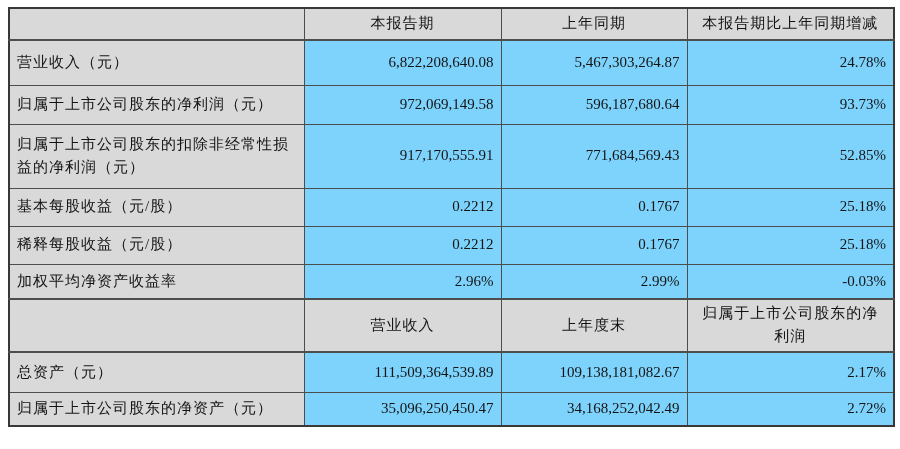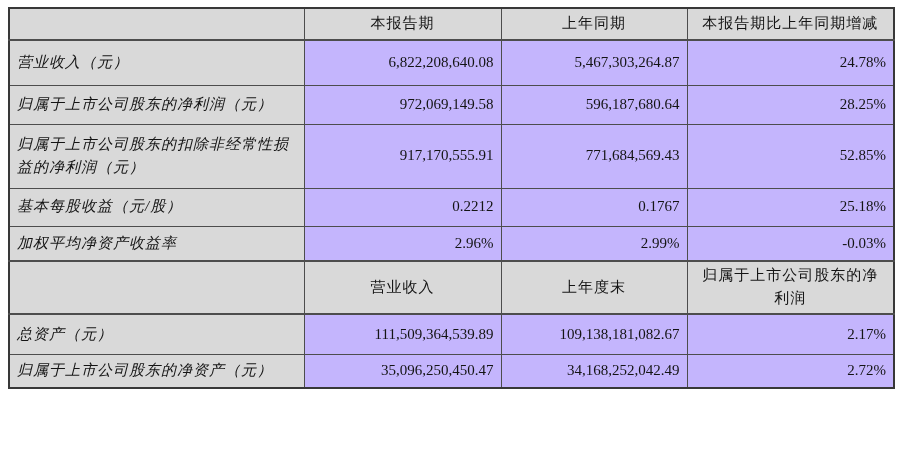--- a/index.html
+++ b/index.html
@@ -44,24 +44,23 @@
     background: #d9d9d9;
     text-align: center;
     border-bottom-width: 2px;
     letter-spacing: 1px;
   }
   tr.hdr.second th { border-top-width: 2px; }
   td.label {
     background: #d9d9d9;
     text-align: left;
     letter-spacing: 1px;
-    font-style: italic;
   }
   td.num {
-    background: #c4b5fd;
+    background: #7dd3fc;
     text-align: right;
   }
   
   tr.rh-h1  { height: 32px; }
   tr.rh-r1  { height: 45px; }
   tr.rh-r2  { height: 39px; }
   tr.rh-r3  { height: 64px; margin-top: 16px; }
   tr.rh-r4  { height: 38px; }
   tr.rh-r5  { height: 38px; }
   tr.rh-r6  { height: 38px; }
@@ -93,30 +92,36 @@
     <tr class="rh-r1">
       <td class="label">营业收入（元）</td>
       <td class="num">6,822,208,640.08</td>
       <td class="num">5,467,303,264.87</td>
       <td class="num">24.78%</td>
     </tr>
     <tr class="rh-r2">
       <td class="label">归属于上市公司股东的净利润（元）</td>
       <td class="num">972,069,149.58</td>
       <td class="num">596,187,680.64</td>
-      <td class="num">28.25%</td>
+      <td class="num">93.73%</td>
     </tr>
     <tr class="rh-r3">
       <td class="label">归属于上市公司股东的扣除非经常性损益的净利润（元）</td>
       <td class="num">917,170,555.91</td>
       <td class="num">771,684,569.43</td>
       <td class="num">52.85%</td>
     </tr>
     <tr class="rh-r5">
       <td class="label">基本每股收益（元/股）</td>
+      <td class="num">0.2212</td>
+      <td class="num">0.1767</td>
+      <td class="num">25.18%</td>
+    </tr>
+    <tr class="rh-r6">
+      <td class="label">稀释每股收益（元/股）</td>
       <td class="num">0.2212</td>
       <td class="num">0.1767</td>
       <td class="num">25.18%</td>
     </tr>
     <tr class="rh-r7">
       <td class="label">加权平均净资产收益率</td>
       <td class="num">2.96%</td>
       <td class="num">2.99%</td>
       <td class="num">-0.03%</td>
     </tr>

